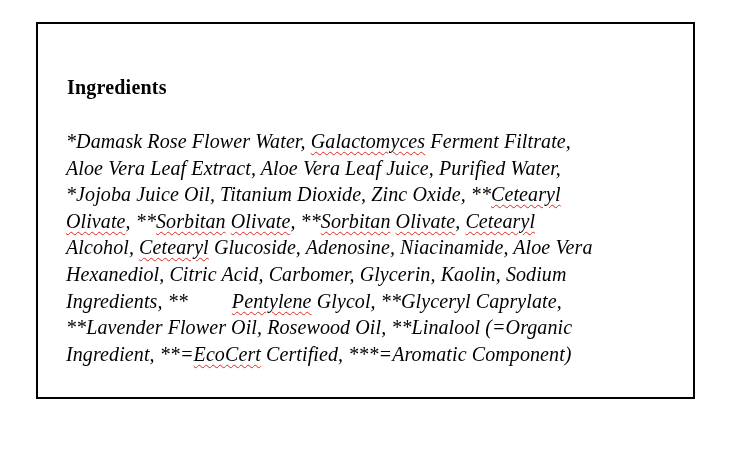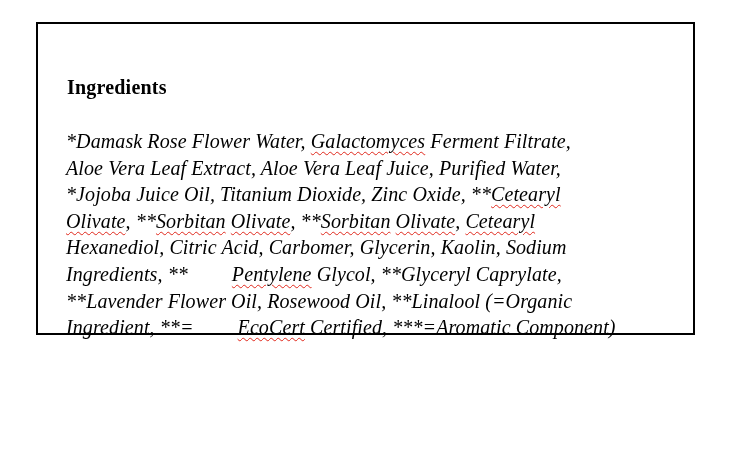--- a/index.html
+++ b/index.html
@@ -13,21 +13,21 @@
     position: relative;
     font-family: "Liberation Serif", serif;
     color: #000000;
     overflow: hidden;
   }
   .doc-frame {
     position: absolute;
     left: 36px;
     top: 22px;
     width: 659px;
-    height: 313px;
+    height: 377px;
     box-sizing: border-box;
     border: 2px solid #000000;
     background: #ffffff;
   }
   .heading {
     margin: 51px 14px 0 29px;
     font-weight: bold;
     font-style: normal;
     font-size: 20px;
     line-height: 25px;
@@ -54,18 +54,19 @@
 </head>
 <body style="background: rgb(255, 255, 255); color: rgb(0, 0, 0);">
 
 <div class="doc-frame" style="border-color: rgb(0, 0, 0);">
   <div class="heading">Ingredients</div>
   <div class="paragraph">
       <div class="line"><span>*Damask Rose Flower Water, </span><span class="misspelled" style="text-decoration-color: rgb(224, 40, 28);">Galactomyces</span><span> Ferment Filtrate,</span></div>
       <div class="line"><span>Aloe Vera Leaf Extract, Aloe Vera Leaf Juice, Purified Water,</span></div>
       <div class="line"><span>*Jojoba Juice Oil, Titanium Dioxide, Zinc Oxide, **</span><span class="misspelled" style="text-decoration-color: rgb(224, 40, 28);">Cetearyl</span></div>
       <div class="line"><span class="misspelled" style="text-decoration-color: rgb(224, 40, 28);">Olivate</span><span>, **</span><span class="misspelled" style="text-decoration-color: rgb(224, 40, 28);">Sorbitan</span><span> </span><span class="misspelled" style="text-decoration-color: rgb(224, 40, 28);">Olivate</span><span>, **</span><span class="misspelled" style="text-decoration-color: rgb(224, 40, 28);">Sorbitan</span><span> </span><span class="misspelled" style="text-decoration-color: rgb(224, 40, 28);">Olivate</span><span>, </span><span class="misspelled" style="text-decoration-color: rgb(224, 40, 28);">Cetearyl</span></div>
+      <div class="line"><span>Alcohol, </span><span class="misspelled" style="text-decoration-color: rgb(224, 40, 28);">Cetearyl</span><span> Glucoside, Adenosine, Niacinamide, Aloe Vera</span></div>
       <div class="line"><span>Hexanediol, Citric Acid, Carbomer, Glycerin, Kaolin, Sodium</span></div>
       <div class="line"><span>Ingredients, **</span><span class="misspelled" style="text-decoration-color: rgb(224, 40, 28); margin-left: 44px;">Pentylene</span><span> Glycol, **Glyceryl Caprylate,</span></div>
       <div class="line"><span>**Lavender Flower Oil, Rosewood Oil, **Linalool (=Organic</span></div>
-      <div class="line"><span>Ingredient, **=</span><span class="misspelled" style="text-decoration-color: rgb(224, 40, 28); margin-left: 44px;">EcoCert</span><span> Certified, ***=Aromatic Component)</span></div>
+      <div class="line"><span>Ingredient, **=</span><span class="misspelled" style="text-decoration-color: rgb(224, 40, 28);">EcoCert</span><span> Certified, ***=Aromatic Component)</span></div>
     </div>
 </div>
 
 </body></html>

